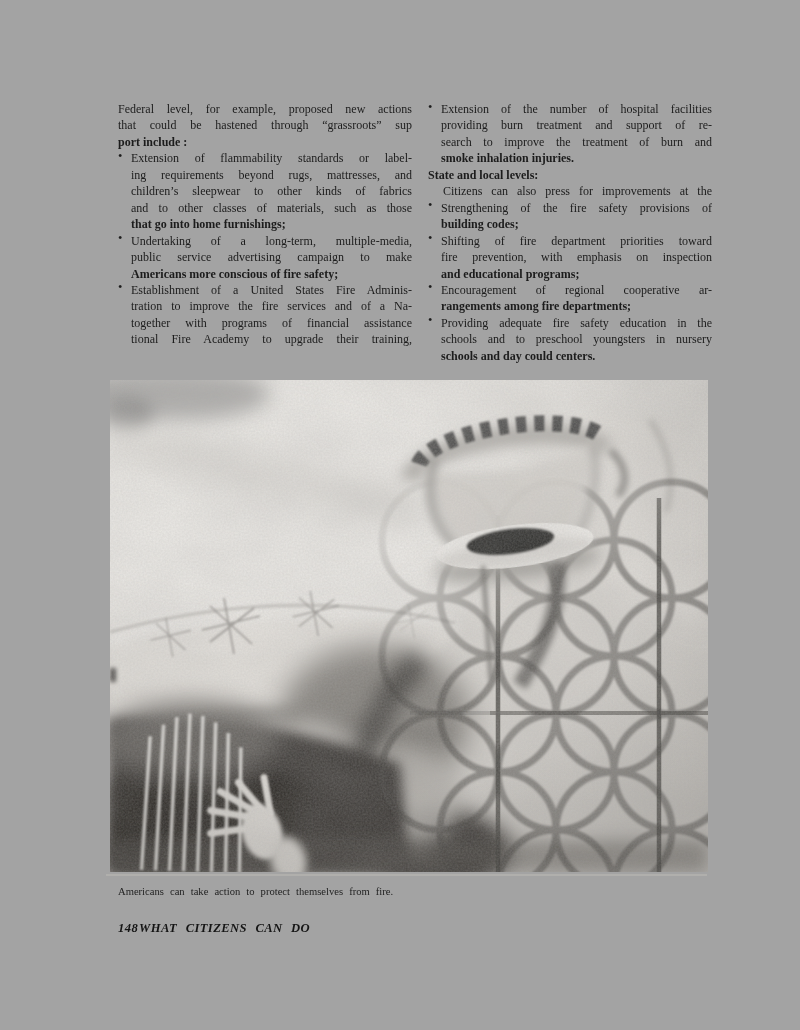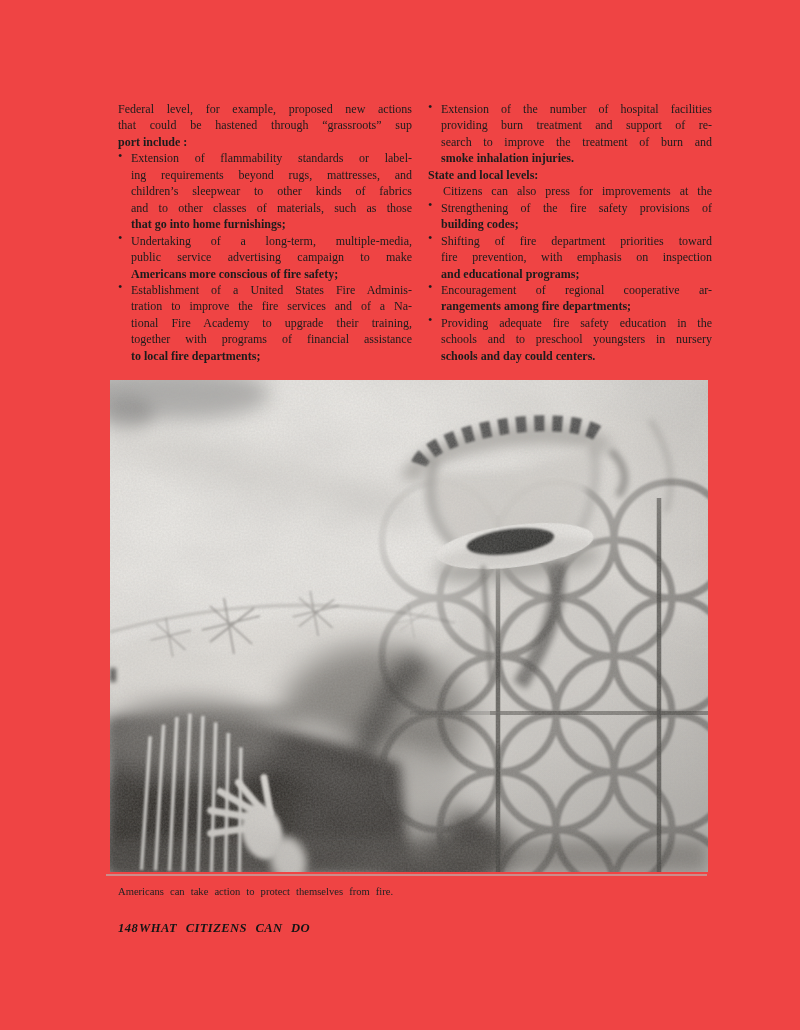--- a/index.html
+++ b/index.html
@@ -1,16 +1,16 @@
 <!DOCTYPE html>
 <html><head>
 <meta charset="utf-8">
 <style>
   html,body{margin:0;padding:0;background:#ffffff;}
-  .page{position:relative;width:800px;height:1030px;background:#ef4444;overflow:hidden;
+  .page{position:relative;width:800px;height:1030px;background:#a3a3a3;overflow:hidden;
         font-family:"Liberation Serif","DejaVu Serif",serif;color:#1c1c1c;}
   
   .columns{position:absolute;left:118px;top:101px;width:594px;display:flex;gap:16px;}
   .col{font-size:12px;line-height:16.45px;}
   .col-left{width:294px;}
   .col-right{width:284px;}
   .line{position:relative;text-align:justify;text-align-last:justify;}
   .line[data-kind="plain-last"],.line[data-kind="cont-last"]{text-align-last:left;font-weight:bold;}
   .line[data-kind="bullet"],.line[data-kind^="cont"]{padding-left:13px;}
   .line[data-kind="para-first"]{text-indent:15px;}
@@ -52,25 +52,24 @@
         <div class="line" data-kind="bullet"><span class="bullet-dot">•</span><span class="ltext">Undertaking of a long-term, multiple-media,</span></div>
 
         <div class="line" data-kind="cont"><span class="ltext">public service advertising campaign to make</span></div>
 
         <div class="line" data-kind="cont-last"><span class="ltext">Americans more conscious of fire safety;</span></div>
 
         <div class="line" data-kind="bullet"><span class="bullet-dot">•</span><span class="ltext">Establishment of a United States Fire Adminis-</span></div>
 
         <div class="line" data-kind="cont"><span class="ltext">tration to improve the fire services and of a Na-</span></div>
 
+        <div class="line" data-kind="cont"><span class="ltext">together with programs of financial assistance</span></div>
+
         <div class="line" data-kind="cont"><span class="ltext">tional Fire Academy to upgrade their training,</span></div>
 
-        <div class="line" data-kind="cont"><span class="ltext">together with programs of financial assistance</span></div>
-
-        <div class="line" data-kind="cont-last"><span class="ltext">to local fire departments;</span></div>
       </div>
     <div class="col col-right">
 
         <div class="line" data-kind="bullet"><span class="bullet-dot">•</span><span class="ltext">Extension of the number of hospital facilities</span></div>
 
         <div class="line" data-kind="cont"><span class="ltext">providing burn treatment and support of re-</span></div>
 
         <div class="line" data-kind="cont"><span class="ltext">search to improve the treatment of burn and</span></div>
 
         <div class="line" data-kind="cont-last"><span class="ltext">smoke inhalation injuries.</span></div>

